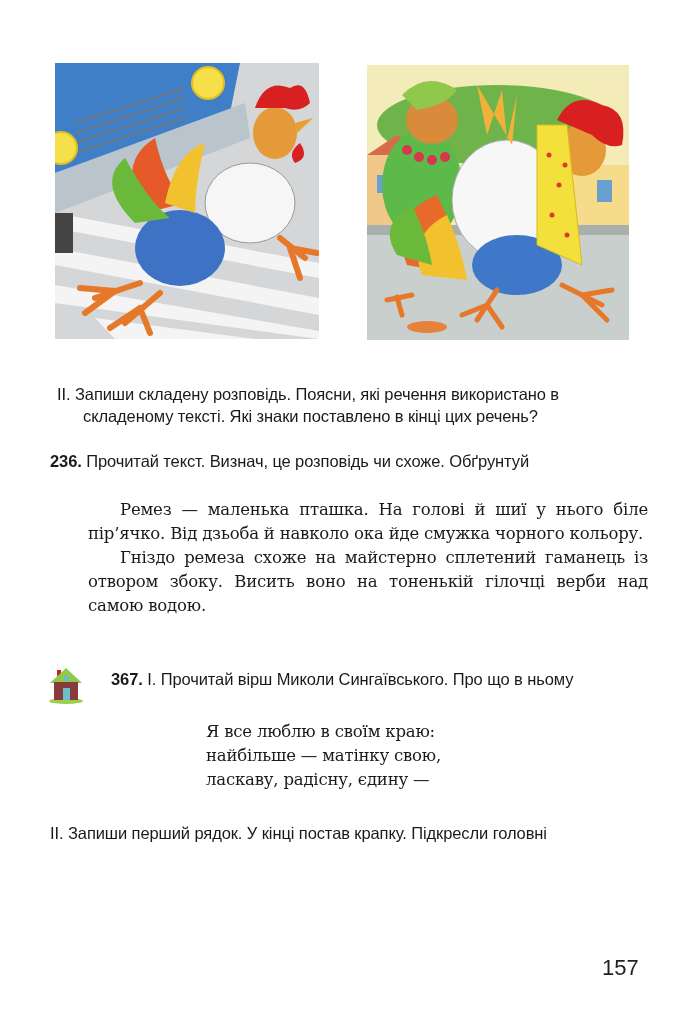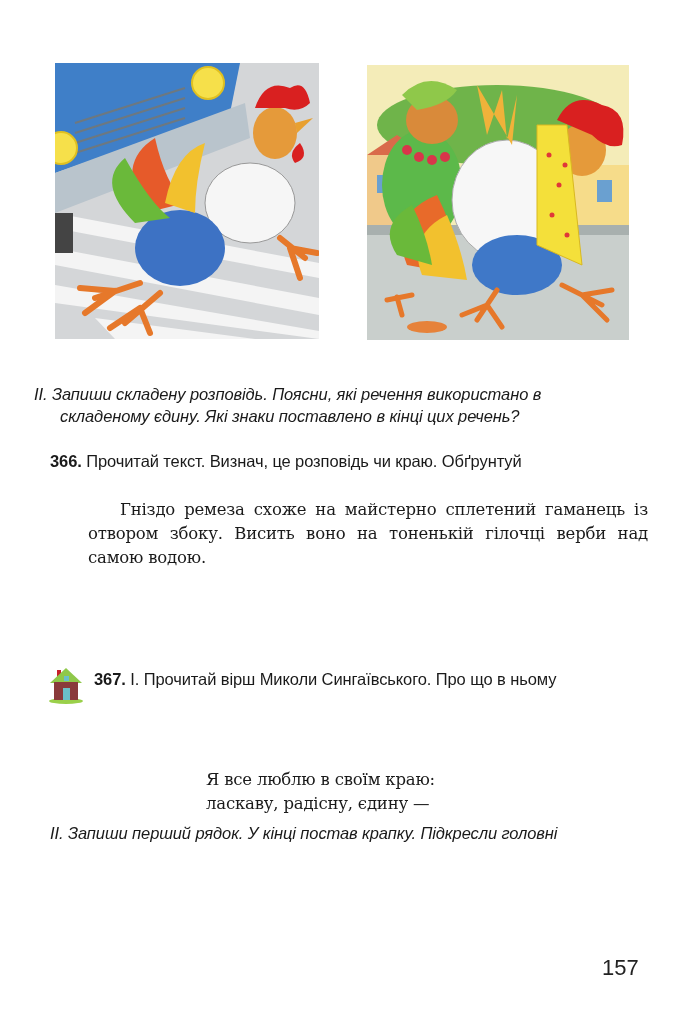--- a/index.html
+++ b/index.html
@@ -11,38 +11,38 @@
     .illus { position: absolute; overflow: hidden; }
     #illus-left { left: 55px; top: 63px; width: 264px; height: 276px; background: #cfd3d6; }
     #illus-right { left: 367px; top: 65px; width: 262px; height: 275px; background: #f4ecb8; }
     .illus svg { display: block; width: 100%; height: 100%; }
 
     .sans { font-family: "Liberation Sans", sans-serif; font-size: 16.5px; line-height: 22px; letter-spacing: -0.1px; }
     .serif { font-family: "DejaVu Serif", serif; font-size: 16.5px; line-height: 24px; letter-spacing: -0.2px; }
     .block { position: absolute; }
     .num { font-weight: bold; }
 
-    #task-ii-a { left: 34px; top: 383px; width: 600px; font-style: italic; }
+    #task-ii-a { left: 57px; top: 383px; width: 600px; }
     #task-ii-a .l2 { padding-left: 26px; }
 
     #task-366 { left: 50px; top: 450px; width: 600px; }
     #task-366 .l2 { padding-left: 69px; }
 
     #text-366 { left: 88px; top: 498px; width: 560px; }
     #text-366 p { margin: 0; text-indent: 32px; text-align: justify; }
 
     #task-367 { left: 48px; top: 668px; width: 612px; }
-    #task-367 .row { display: flex; align-items: flex-start; }
+    #task-367 .row { display: flex; align-items: flex-start; gap: 17px; }
     #house-icon { width: 36px; height: 38px; margin-right: 10px; margin-top: -2px; }
     #task-367 .l2 { padding-left: 79px; }
 
-    #poem { left: 206px; top: 720px; width: 420px; margin-top: 48px; }
+    #poem { left: 206px; top: 720px; width: 420px; }
     #poem div { white-space: nowrap; }
 
-    #task-ii-b { left: 50px; top: 822px; width: 600px; font-style: italic; }
+    #task-ii-b { left: 50px; top: 822px; width: 600px; }
     #task-ii-b .l2 { padding-left: 26px; }
 
     #page-number { position: absolute; left: 602px; top: 955px; font-size: 22px; font-family: "Liberation Sans", sans-serif; color: #222; }
   </style>
 </head>
 <body>
 
 <div id="illus-left" class="illus">
   <svg viewBox="0 0 264 276" preserveAspectRatio="none">
     <rect width="264" height="276" fill="#d4d6d8"></rect>
@@ -126,28 +126,29 @@
       <path d="M130,225 L110,255 M120,240 L95,250 M120,240 L135,262"></path>
       <path d="M195,220 L235,240 M215,230 L245,225 M215,230 L240,255"></path>
       <path d="M20,235 L45,230 M30,232 L35,250"></path>
     </g>
     <ellipse cx="60" cy="262" rx="20" ry="6" fill="#e6823a"></ellipse>
   </svg>
 </div>
 
 <div id="task-ii-a" class="block sans">
   <div>II. Запиши складену розповідь. Поясни, які речення використано в</div>
-  <div class="l2">складеному єдину. Які знаки поставлено в кінці цих речень?</div>
+  <div class="l2">складеному тексті. Які знаки поставлено в кінці цих речень?</div>
 </div>
 
 <div id="task-366" class="block sans">
-  <div><span class="num">366.</span> <span>Прочитай текст. Визнач, це розповідь чи краю. Обґрунтуй</span></div>
+  <div><span class="num">236.</span> <span>Прочитай текст. Визнач, це розповідь чи схоже. Обґрунтуй</span></div>
 </div>
 
 <div id="text-366" class="block serif">
+  <p>Ремез — маленька пташка. На голові й шиї у нього біле пір’ячко. Від дзьоба й навколо ока йде смужка чорного кольору.</p>
   <p>Гніздо ремеза схоже на майстерно сплетений гаманець із отвором збоку. Висить воно на тоненькій гілочці верби над самою водою.</p>
 </div>
 
 <div id="task-367" class="block sans">
   <div class="row">
     <svg id="house-icon" viewBox="0 0 36 38">
       <ellipse cx="18" cy="35" rx="17" ry="3" fill="#9ad04a"></ellipse>
       <rect x="9" y="4" width="4" height="8" fill="#c8202a"></rect>
       <polygon points="18,2 34,17 2,17" fill="#8fc84a"></polygon>
       <rect x="6" y="16" width="24" height="18" fill="#8a3a3a"></rect>
@@ -155,20 +156,21 @@
       <rect x="16" y="10" width="5" height="5" fill="#6ac0c8"></rect>
     </svg>
     <div>
       <span class="num">367.</span> <span>І. Прочитай вірш Миколи Сингаївського. Про що в ньому</span>
     </div>
   </div>
 </div>
 
 <div id="poem" class="block serif">
   <div>Я все люблю в своїм краю:</div>
+  <div>найбільше — матінку свою,</div>
   <div>ласкаву, радісну, єдину —</div>
 </div>
 
 <div id="task-ii-b" class="block sans">
   <div>II. Запиши перший рядок. У кінці постав крапку. Підкресли головні</div>
 </div>
 
 <div id="page-number">157</div>
 
 </body></html>

